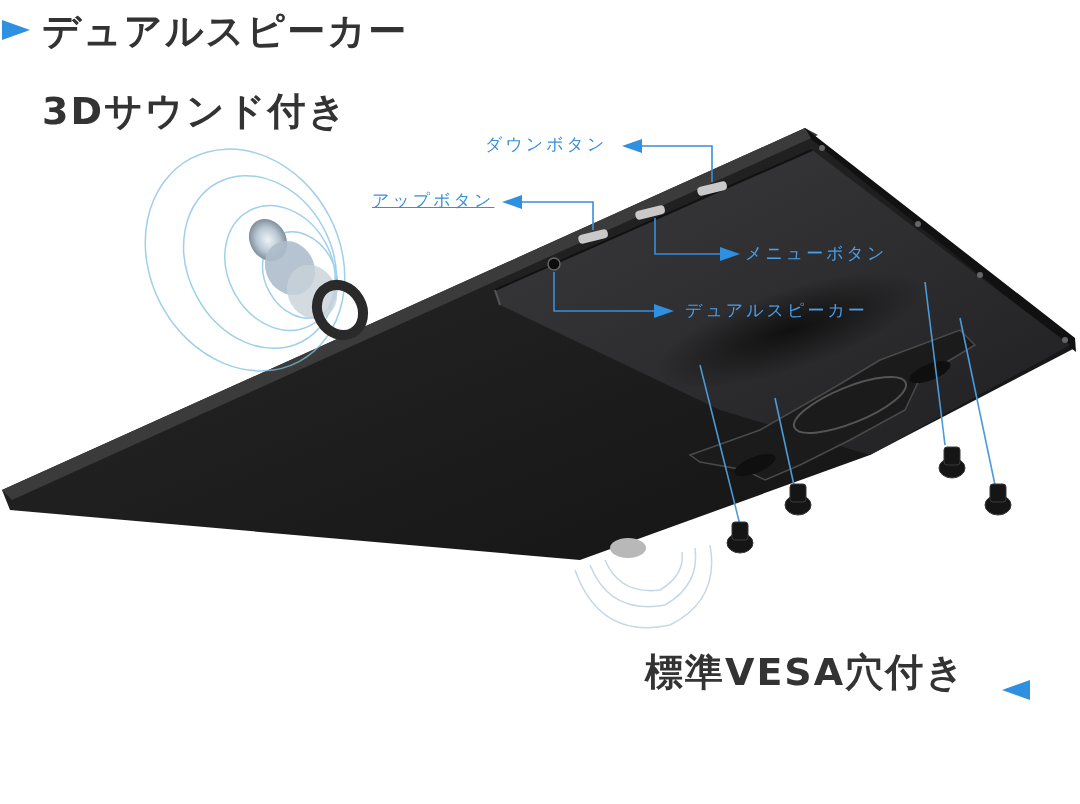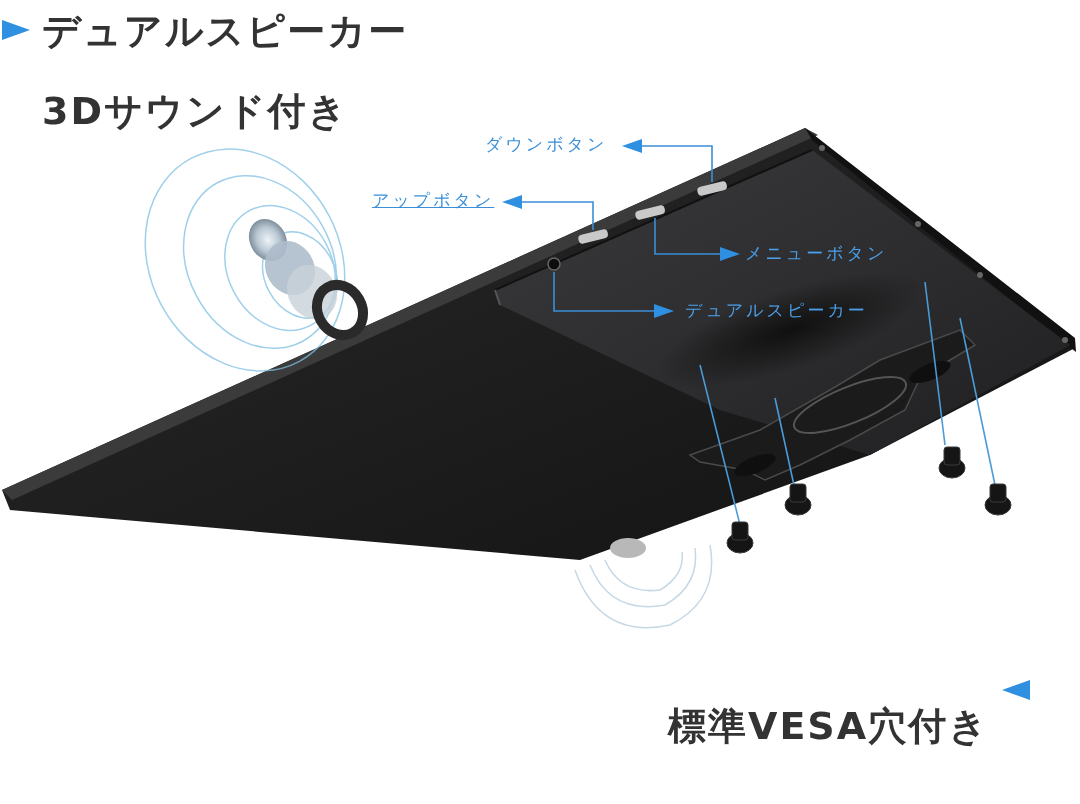--- a/index.html
+++ b/index.html
@@ -123,19 +123,19 @@
       <path d="M605,560 Q620,595 660,590 Q685,575 682,552"></path>
     </g>
     <ellipse cx="628" cy="548" rx="18" ry="10" fill="#b8b8b8"></ellipse>
   </g>
 </svg>
 
 <div class="tri tri-right" style="left:2px; top:20px;"></div>
 <div class="heading" style="left:42px; top:12px;">デュアルスピーカー</div>
 <div class="heading" style="left:42px; top:92px;">3Dサウンド付き</div>
 
-<div class="heading" style="left:645px; top:707px;margin-left:23px;">標準VESA穴付き</div>
+<div class="heading" style="left:645px; top:653px;">標準VESA穴付き</div>
 <div class="tri tri-left" style="left:1002px; top:680px;"></div>
 
 <div class="callout" style="left:485px; top:136px;">ダウンボタン</div>
 <div class="callout" style="left:372px; top:192px;text-decoration:underline;">アップボタン</div>
 <div class="callout on-dark" style="left:745px; top:245px;">メニューボタン</div>
 <div class="callout on-dark" style="left:685px; top:302px;">デュアルスピーカー</div>
 
 </body></html>

